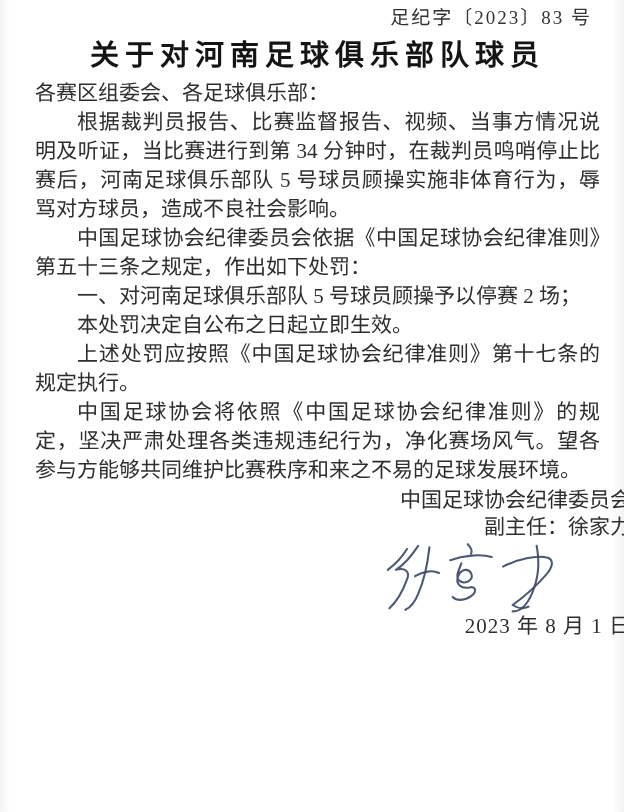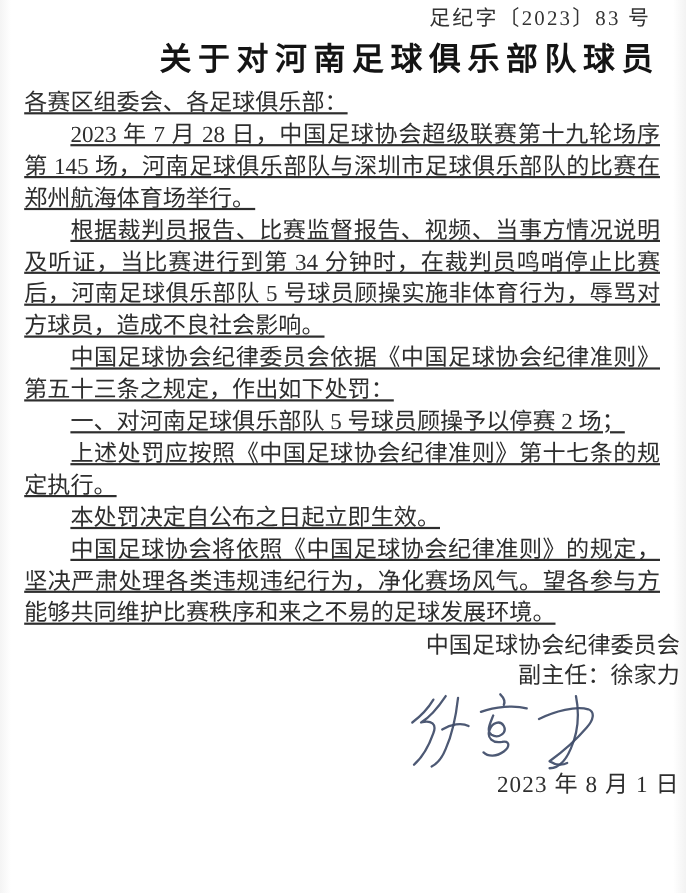--- a/index.html
+++ b/index.html
@@ -6,53 +6,52 @@
   body {
     width: 624px; height: 812px;
     background: #ffffff;
     font-family: "Liberation Serif", serif;
     overflow: hidden;
   }
   .page {
     position: relative;
     width: 624px; height: 812px;
     box-sizing: border-box;
-    padding: 6px 24px 0 22px;
+    padding: 6px 24px 0 35px;
     background:
       linear-gradient(90deg, #f4f4f4 0px, #ffffff 10px, #ffffff 612px, #f2f2f2 624px),
       #ffffff;
     color: var(--ink, #2e2e2e);
   }
   .doc-number {
     text-align: right;
     padding-right: 8px;
     font-size: 19px;
     line-height: 24px;
     letter-spacing: 2px;
     color: #333333;
   }
   .title {
     margin: 8px 0 0 0;
     font-family: "Liberation Sans", sans-serif;
     font-weight: 700;
     font-size: 29px;
     line-height: 34px;
     letter-spacing: 6px;
-    text-align: right;
+    text-align: center;
     color: var(--title-ink, #141414);
   }
   .title .title-line { display: block; white-space: nowrap; }
   .body-text {
     margin-top: 7px;
     font-size: 21px;
     line-height: 29px;
     text-align: justify;
     text-justify: inter-character;
     color: var(--ink, #2e2e2e);
-    text-decoration: underline;
   }
   .body-text p { margin: 0; text-indent: 2em; }
   .body-text p.salutation { text-indent: 0; }
   .closing {
     margin-top: 2px;
     margin-left: 276px;
     width: 320px;
     text-align: right;
     font-size: 21px;
     color: var(--ink, #2e2e2e);
@@ -80,26 +79,25 @@
 <div class="page">
 
   <div class="doc-number">足纪字〔2023〕83 号</div>
 
   <h1 class="title">
     <span class="title-line">关于对河南足球俱乐部队球员</span>
   </h1>
 
   <div class="body-text">
     <p class="salutation">各赛区组委会、各足球俱乐部：</p>
-    <p>2023 年 7 月 28 日，中国足球协会超级联赛第十九轮场序第 145 场，河南足球俱乐部队与深圳市足球俱乐部队的比赛在郑州航海体育场举行。</p>
     <p>根据裁判员报告、比赛监督报告、视频、当事方情况说明及听证，当比赛进行到第 34 分钟时，在裁判员鸣哨停止比赛后，河南足球俱乐部队 5 号球员顾操实施非体育行为，辱骂对方球员，造成不良社会影响。</p>
     <p>中国足球协会纪律委员会依据《中国足球协会纪律准则》第五十三条之规定，作出如下处罚：</p>
     <p>一、对河南足球俱乐部队 5 号球员顾操予以停赛 2 场；</p>
+    <p>本处罚决定自公布之日起立即生效。</p>
     <p>上述处罚应按照《中国足球协会纪律准则》第十七条的规定执行。</p>
-    <p>本处罚决定自公布之日起立即生效。</p>
     <p>中国足球协会将依照《中国足球协会纪律准则》的规定，坚决严肃处理各类违规违纪行为，净化赛场风气。望各参与方能够共同维护比赛秩序和来之不易的足球发展环境。</p>
   </div>
 
   <div class="closing">
     <div class="org-line">中国足球协会纪律委员会</div>
     <div class="signer-line">副主任：徐家力</div>
 
     <svg class="sig-svg" viewBox="0 0 220 90" aria-label="signature">
 
       <path d="M30,10 C24,20 14,30 6,36"></path>

